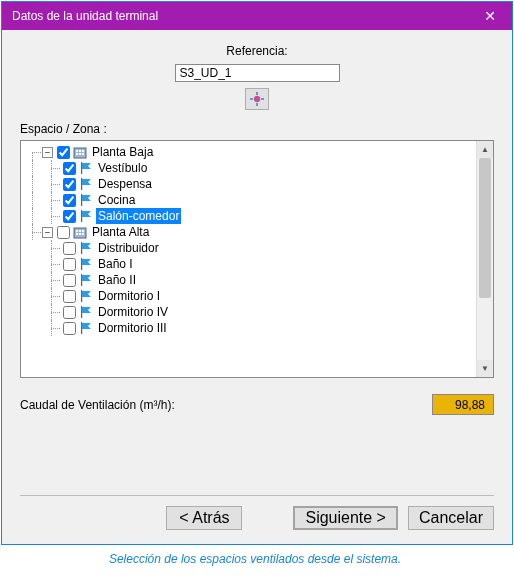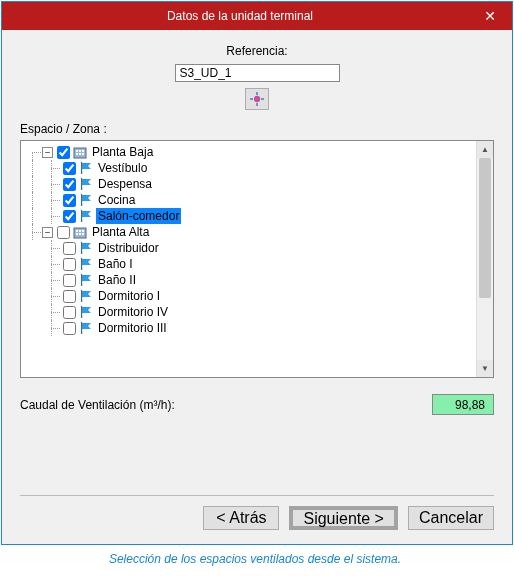--- a/index.html
+++ b/index.html
@@ -9,28 +9,27 @@
     font-size: 12px;
     background: #fff;
     width: 514px;
   }
   .window {
     border: 1px solid #1a86d8;
     width: 512px;
     margin: 1px;
   }
   .titlebar {
-    background: #b91c1c;
+    background: #a21caf;
     color: #fff;
     height: 28px;
     display: flex;
     align-items: center;
     padding: 0 0 0 10px;
     font-size: 12px;
-    text-align: center;
   }
   .titlebar-title { flex: 1; }
   .titlebar-close {
     width: 44px;
     height: 28px;
     display: flex;
     align-items: center;
     justify-content: center;
     cursor: pointer;
     font-size: 14px;
@@ -178,36 +177,36 @@
     width: 16px; height: 14px;
     margin-right: 2px;
     flex-shrink: 0;
   }
   .node-label {
     padding: 0 2px;
     cursor: default;
   }
   .node-label.selected {
     background: #0a84ff;
-    color: #000000;
+    color: #ffffff;
   }
   .caudal-row {
     display: flex;
     align-items: center;
     margin-top: 16px;
     margin-bottom: 80px;
   }
   .caudal-row label { flex: 1; }
   .caudal-input {
     width: 62px;
     height: 21px;
     text-align: right;
     padding: 1px 8px;
     border: 1px solid #888;
-    background: #86efac;
+    background: #eab308;
     font-family: inherit;
     font-size: 12px;
   }
   .divider {
     border-top: 1px solid #bbb;
     margin-bottom: 10px;
   }
   .button-row {
     display: flex;
     justify-content: flex-end;
@@ -218,21 +217,22 @@
     min-width: 76px;
     height: 24px;
     padding: 0 10px;
     background: #e1e1e1;
     border: 1px solid #adadad;
     cursor: pointer;
     font-family: inherit;
     font-size: 16px;
   }
   .btn.default {
-    border: 4px solid #a3a3a3;
+    border: 2px solid #a3a3a3;
+    margin-left: 41px;
   }
   .caption {
     text-align: center;
     font-style: italic;
     color: #1a86d8;
     font-size: 12px;
     padding: 6px 4px 4px 0;
   }
 </style>
 </head>

